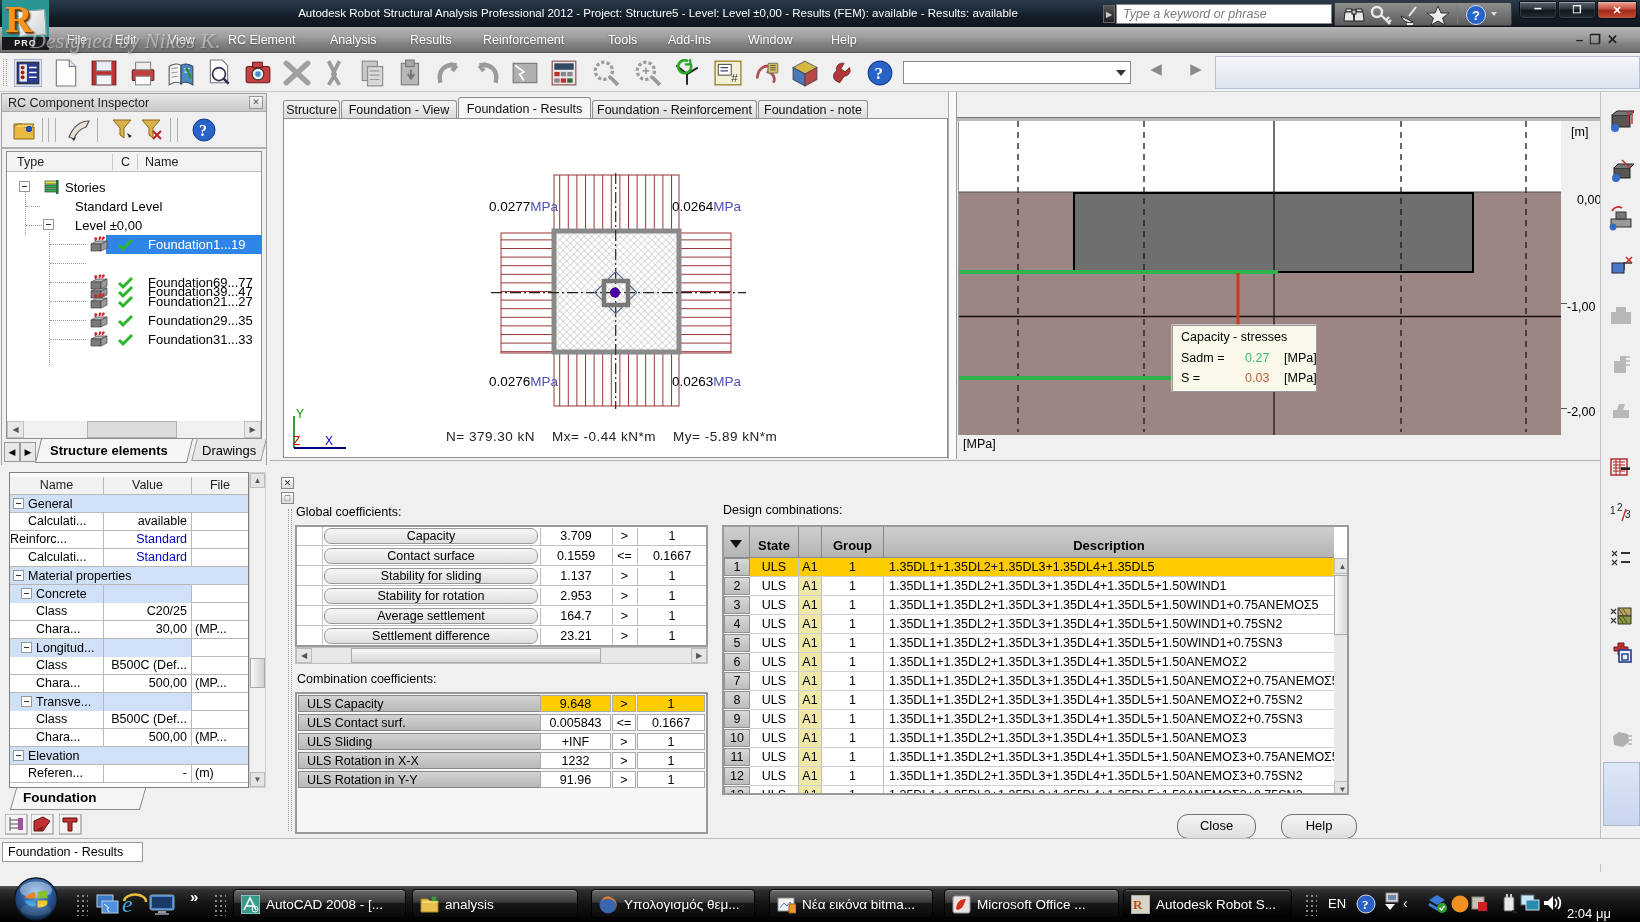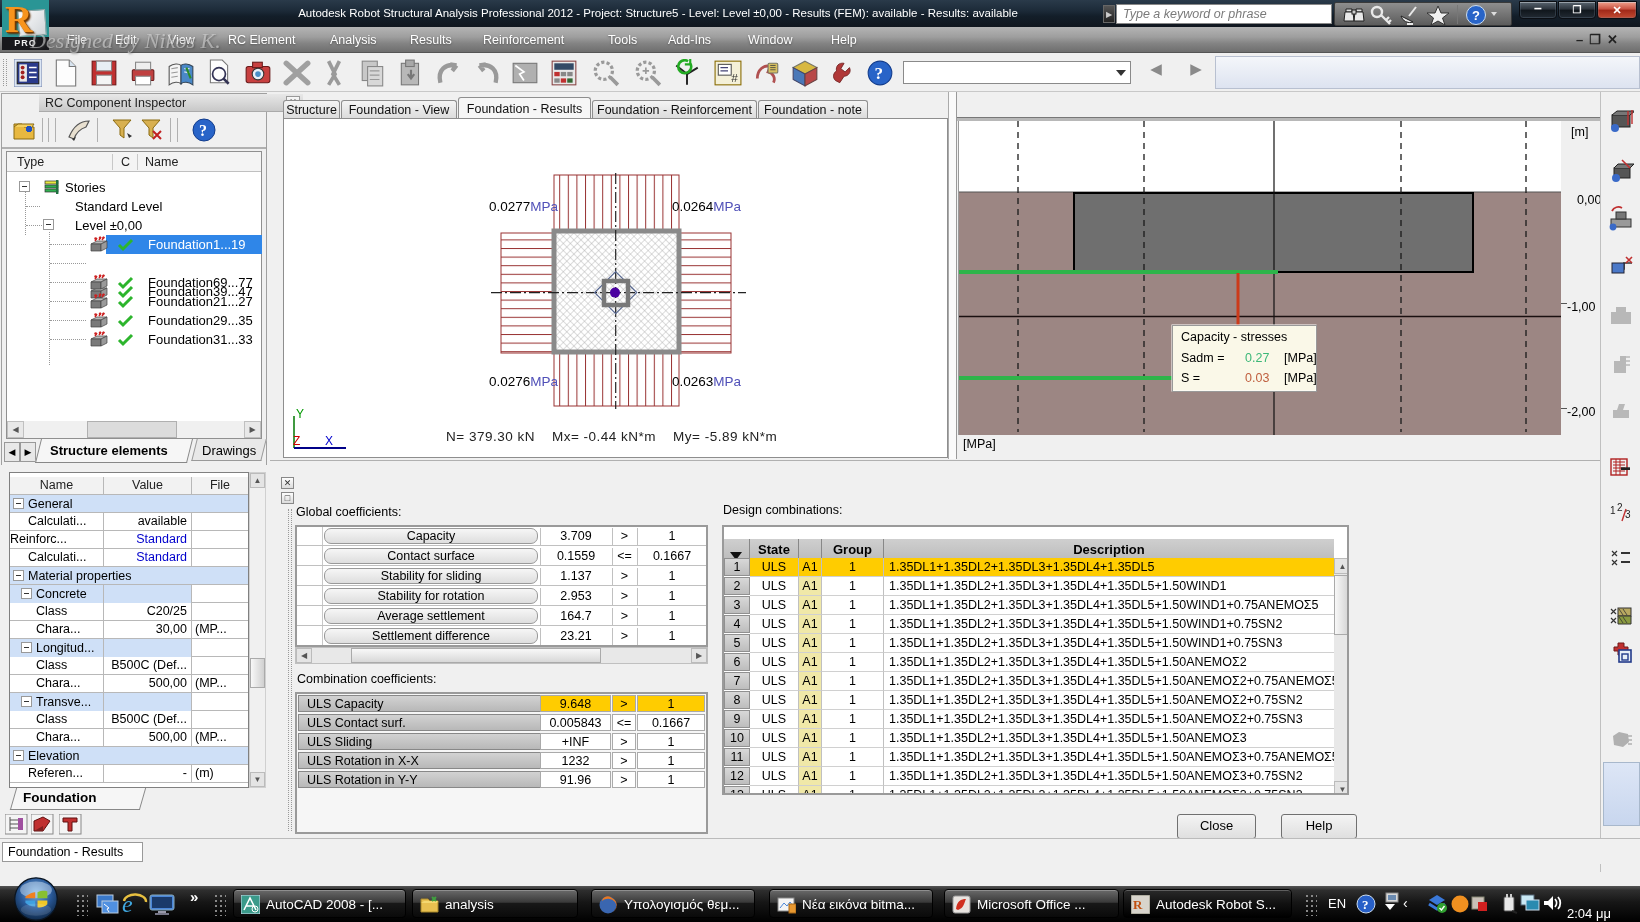--- a/index.html
+++ b/index.html
@@ -33,21 +33,21 @@
 #mdibtns { left:1576px; top:32px; color:#222; font-size:13px; font-weight:bold; letter-spacing:6px;}
 
 #toolbar { left:0; top:53px; width:1640px; height:39px; background:#f0f0f0; border-bottom:1px solid #c8c8c8; }
 .tbi { position:absolute; top:6px; width:28px; height:28px; }
 #combo { left:903px; top:61px; width:228px; height:23px; background:#fff; border:1px solid #8a8a8a; }
 #combo .da { position:absolute; right:4px; top:8px; width:0; height:0; border-left:5px solid transparent; border-right:5px solid transparent; border-top:6px solid #333; }
 .navarr { position:absolute; top:60px; color:#8a8a8a; font-size:15px; text-align:center; width:26px; height:25px; }
 #tbblue { left:1215px; top:56px; width:425px; height:33px; background:linear-gradient(180deg,#f4f6fa,#dde3f0); border:1px solid #b8c0d0; }
 
 #lpanel { left:1px; top:93px; width:266px; height:372px; background:#f0f0f0; border:1px solid #a0a0a0; }
-#lptitle { left:0; top:0; width:264px; height:18px; background:linear-gradient(180deg,#e8e8e8,#c8c8c8); border-bottom:1px solid #aaa; font-size:12.5px; color:#222; padding:2px 0 12px 6px;margin-left:37px; }
+#lptitle { left:0; top:0; width:264px; height:18px; background:linear-gradient(180deg,#e8e8e8,#c8c8c8); border-bottom:1px solid #aaa; font-size:12.5px; color:#222; padding:2px 0 12px 6px; }
 #lpclose { right:3px; top:2px; width:14px; height:13px; background:linear-gradient(180deg,#f8f8f8,#d8d8d8); border:1px solid #999; color:#555; font-size:9px; text-align:center; line-height:11px; }
 #lptools { left:0; top:19px; width:264px; height:36px; background:#f0f0f0; border-bottom:2px solid #b0b0b0; }
 #lplist { left:4px; top:57px; width:256px; height:288px; background:#fff; border:1px solid #909090; }
 #lphead { left:0; top:0; width:254px; height:20px; background:#f4f4f4; border-bottom:1px solid #c0c0c0; color:#222; }
 .lph { position:absolute; top:3px; font-size:12.5px; }
 .lphd { position:absolute; top:2px; width:1px; height:16px; background:#c8c8c8; }
 .trow { position:absolute; left:0; width:254px; height:19px; font-size:13px; color:#000; }
 .minus { position:absolute; width:11px; height:11px; border:1px solid #999; background:#fff; }
 .minus:before { content:""; position:absolute; left:2px; top:4px; width:5px; height:1px; background:#333; }
 #lpscroll { left:0; top:269px; width:254px; height:17px; background:#f0f0f0; }
@@ -82,26 +82,26 @@
 #gtable { position:absolute; left:25px; top:64px; width:413px; height:122px; background:#fff; border:2px solid #9a9a9a; overflow:hidden; }
 .grow { position:absolute; left:0; width:409px; height:19px; border-bottom:1px solid #c0c0c0; font-size:12.5px; }
 .gbtn { position:absolute; left:27px; top:1px; width:214px; height:16px; background:linear-gradient(180deg,#f6f6f6,#dedede); border:1px solid #999; border-radius:7px; text-align:center; line-height:15px; }
 .gval { position:absolute; top:1px; height:17px; text-align:center; line-height:16px; }
 #gscroll { position:absolute; left:25px; top:186px; width:413px; height:17px; background:#e8e8e8; border:1px solid #c0c0c0; }
 #ctable { position:absolute; left:25px; top:231px; width:413px; height:142px; background:#f6f6f6; border:2px solid #9a9a9a; }
 .crow { position:absolute; left:0; width:409px; height:19px; font-size:12.5px; }
 .clabel { position:absolute; left:1px; top:1px; width:310px; height:17px; background:linear-gradient(180deg,#d2d2d2,#b8b8b8); border:1px solid #888; line-height:16px; padding-left:8px; }
 
 #dtable { position:absolute; left:452px; top:64px; width:627px; height:270px; background:#fff; border:2px solid #9a9a9a; overflow:hidden; }
-.dhead { position:absolute; top:12px; height:31px; background:linear-gradient(180deg,#cfcfcf,#b4b4b4); border-right:1px solid #888; border-bottom:1px solid #888; font-weight:bold; font-size:13px; text-align:center; padding-top:3px; }
+.dhead { position:absolute; top:0; height:31px; background:linear-gradient(180deg,#cfcfcf,#b4b4b4); border-right:1px solid #888; border-bottom:1px solid #888; font-weight:bold; font-size:13px; text-align:center; padding-top:11px; }
 .drow { position:absolute; left:0; width:606px; height:19px; font-size:12.5px; }
 .dnum { position:absolute; left:0px; top:0px; width:26px; height:18px; background:linear-gradient(180deg,#d8d8d8,#bdbdbd); border:1px solid #909090; text-align:center; line-height:17px; }
 .dcell { position:absolute; top:0; height:19px; border-right:1px solid #c0c0c0; border-bottom:1px solid #d0d0d0; line-height:18px; }
 #dscroll { position:absolute; left:610px; top:31px; width:17px; height:239px; background:#e8e8e8; }
-.btn { position:absolute; height:25px; background:linear-gradient(180deg,#f4f4f4,#dfdfdf); border:1px solid #707070; border-radius:3px; text-align:center; font-size:13px; padding-top:3px; color:#000; }
+.btn { position:absolute; height:25px; background:linear-gradient(180deg,#f4f4f4,#dfdfdf); border:1px solid #707070; border-radius:11px; text-align:center; font-size:13px; padding-top:3px; color:#000; }
 
 #statusrow { left:0px; top:838px; width:1640px; height:26px; background:#f0f0f0; border-top:1px solid #bbb; }
 #statusbox { position:absolute; left:2px; top:3px; width:141px; height:20px; background:#fff; border:1px solid #999; font-size:12.5px; padding:2px 0 0 5px; color:#000; }
 
 #taskbar { left:0; top:886px; width:1640px; height:36px; background:linear-gradient(180deg,#555 0%,#2e2e2e 12%,#161616 45%,#000 100%); }
 .tbtn { position:absolute; top:3px; height:29px; border:1px solid #000; border-radius:4px; background:linear-gradient(180deg,#6a6a6a 0%,#3a3a3a 45%,#181818 50%,#0a0a0a 100%); box-shadow:inset 0 1px 0 rgba(255,255,255,0.25); color:#fff; font-size:13.5px; }
 .tbtn .lbl { position:absolute; left:32px; top:7px; white-space:nowrap; overflow:hidden; }
 .tbtn .ticon { position:absolute; left:7px; top:5px; width:19px; height:19px; }
 .trayicon { position:absolute; }
 #clock { position:absolute; left:1567px; top:20px; color:#fff; font-size:13px; }

